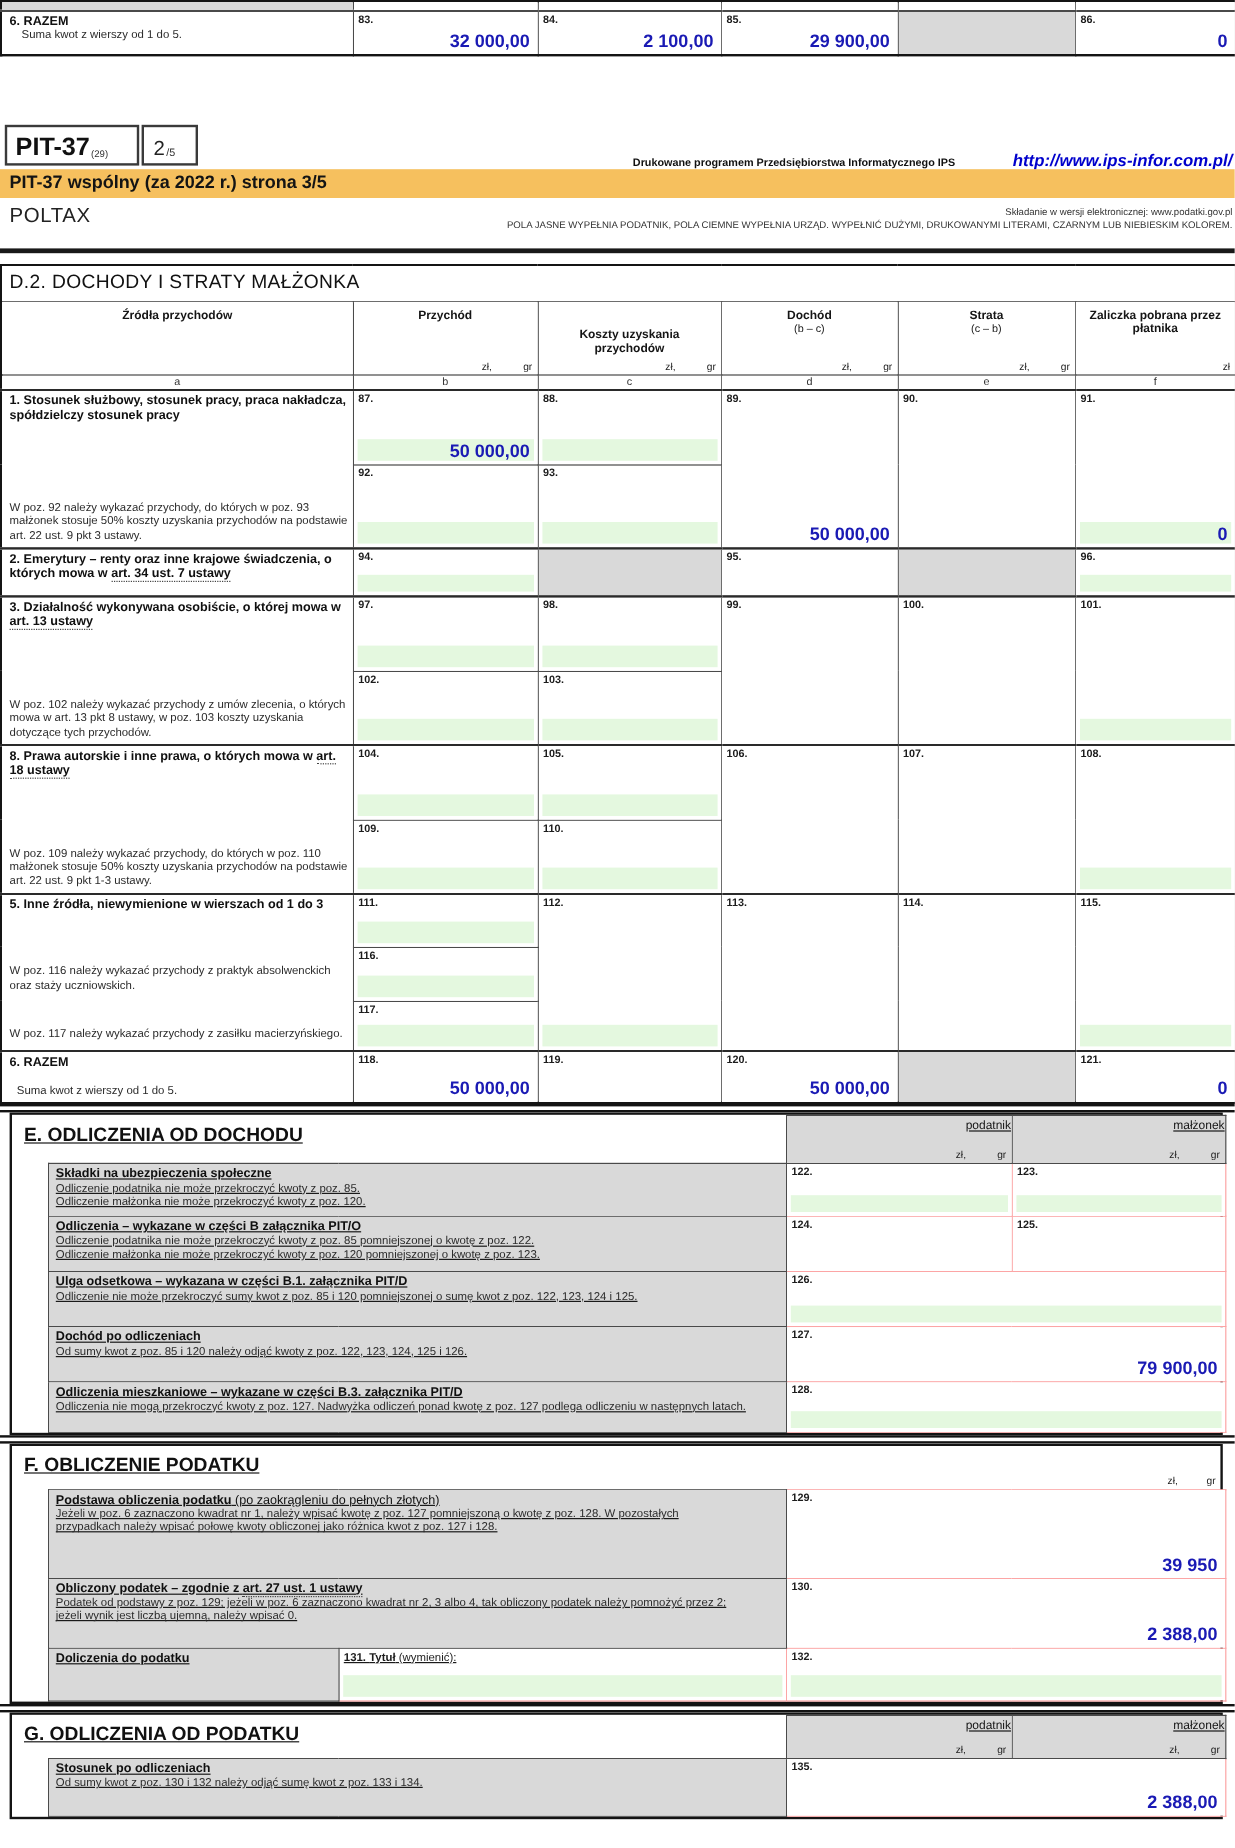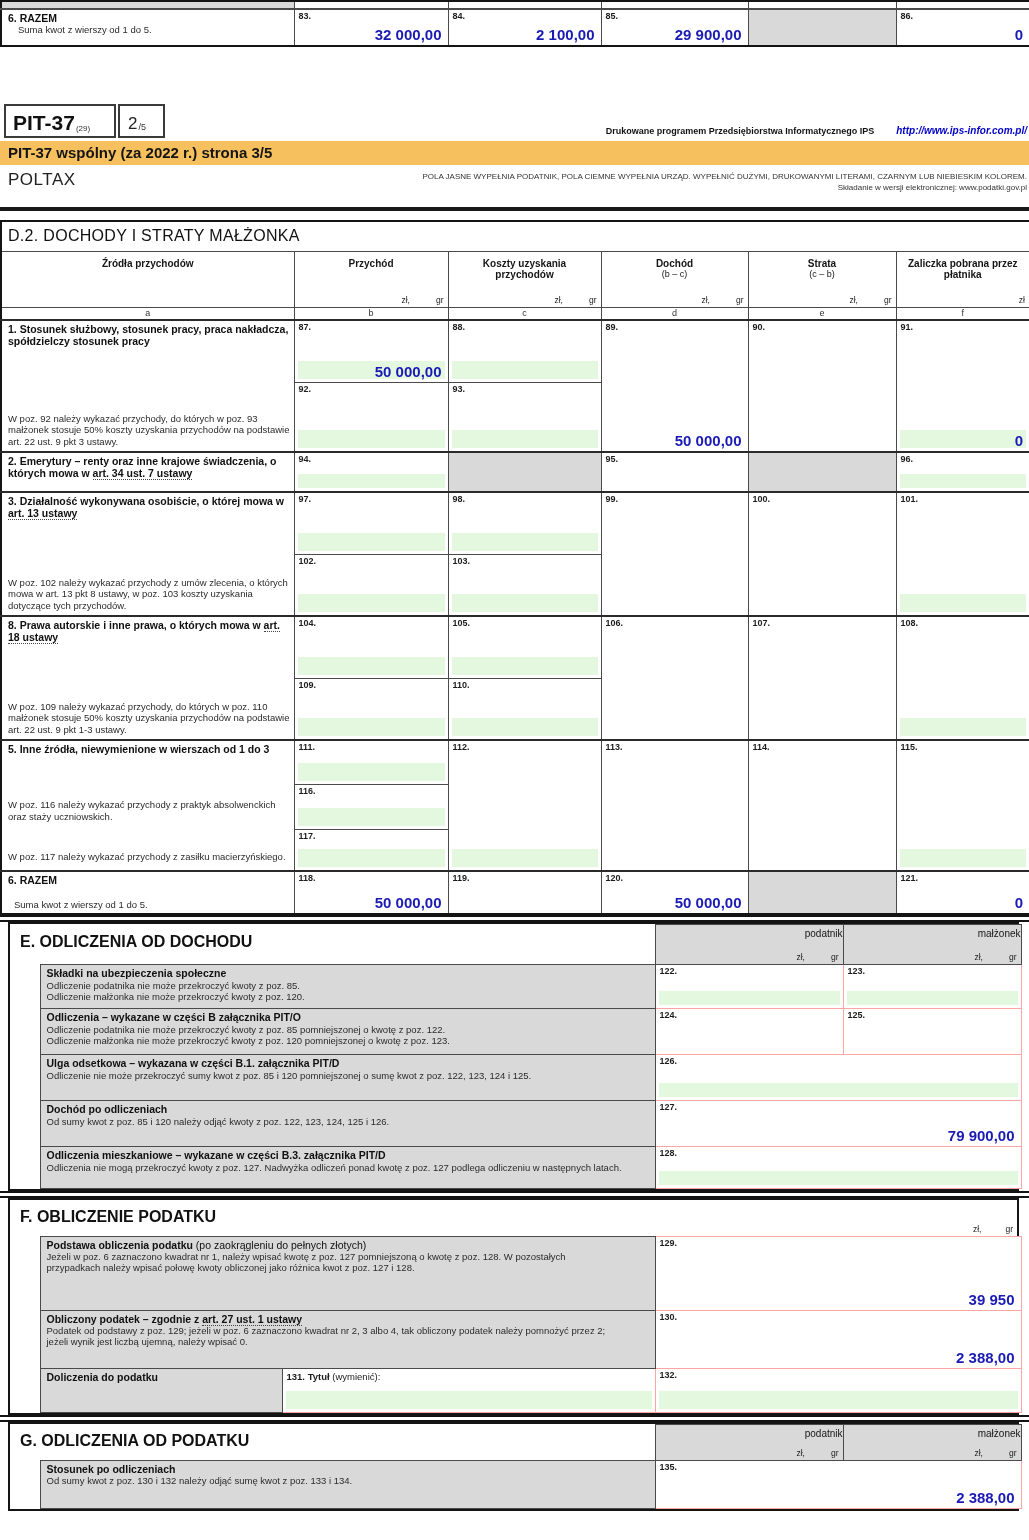--- a/index.html
+++ b/index.html
@@ -45,32 +45,32 @@
             padding:0 0 3px 7px; }
   .pitbox .code { font-size:21px; font-weight:bold; line-height:1; color:#111; }
   .pitbox .variant { font-size:8px; color:#333; margin-left:1px; }
   .pagebox { position:absolute; left:118px; top:57px; width:47px; height:34px;
              border:2px solid #3a3a3a; background:#fff; display:flex; align-items:flex-end;
              padding:0 0 4px 8px; }
   .pagebox .pn { font-size:17px; line-height:1; color:#222; }
   .pagebox .pt { font-size:9px; color:#333; margin-left:1px; }
   .printrow { position:absolute; right:2px; top:78px; display:flex; gap:22px; align-items:baseline; }
   .printnote { font-size:9px; font-weight:bold; color:#111; }
-  .printurl  { font-size:10px; font-weight:bold; font-style:italic; color:#0000cc; text-decoration:none; }
+  .printurl  { font-size:14px; font-weight:bold; font-style:italic; color:#0000cc; text-decoration:none;margin-left:26px; }
   .banner { position:absolute; left:0; top:94px; width:1029px; height:24px; background:#f6c05e;
             font-size:15px; font-weight:bold; color:#141414; line-height:24px; padding-left:8px; }
   .poltax { position:absolute; left:8px; top:123px; font-size:17px; letter-spacing:.5px; color:#222; }
   .instr  { position:absolute; right:2px; top:124px; width:860px; text-align:right;
             font-size:8px; line-height:11px; color:#333; }
   .hrule { position:absolute; left:0; top:160px; width:1029px; height:4px; background:#191919; }
 
   
   .divider { width:1029px; height:7px; border-top:2px solid #131313; border-bottom:2px solid #131313; background:#fff; }
   .secbox { border:2px solid #141414; margin:0 10px 0 8px; background:#fff; }
-  .sectable { width:100%; }
+  .sectable { width:100%;text-decoration:underline; }
   .sectable td { vertical-align:top; position:relative; overflow:hidden; }
   .sectable td.bordered { border:1px solid #fca5a5; background:#fff; }
   .sectitle { font-size:16px; font-weight:bold; color:#111; padding:8px 0 2px 10px; }
   .sechead { background:#d9d9d9; border:1px solid #4a4a4a; text-align:right;
              font-size:10px; color:#151515; padding-top:3px; }
   .seclabel { background:#d9d9d9; border:1px solid #4a4a4a; padding:2px 5px 2px 6px; }
   .seclabel .ttl { font-weight:bold; font-size:10.5px; line-height:1.2; color:#101010; }
   .lwrap { display:flex; flex-direction:column; height:100%; }
   .lwrap.between { justify-content:space-between; }
   .funits { position:absolute; right:8px; bottom:2px; display:flex; gap:24px; font-size:8.5px; color:#222; }
@@ -133,22 +133,22 @@
     <span class="pn">2</span>
     <span class="pt">/5</span>
   </div>
   <div class="printrow">
     <span class="printnote">Drukowane programem Przedsiębiorstwa Informatycznego IPS</span>
     <a class="printurl" href="#">http://www.ips-infor.com.pl/</a>
   </div>
   <div class="banner">PIT-37 wspólny (za 2022 r.) strona 3/5</div>
   <div class="poltax">POLTAX</div>
   <div class="instr">
+    <div>Składanie w wersji elektronicznej: www.podatki.gov.pl</div>
     <div>POLA JASNE WYPEŁNIA PODATNIK, POLA CIEMNE WYPEŁNIA URZĄD. WYPEŁNIĆ DUŻYMI, DRUKOWANYMI LITERAMI, CZARNYM LUB NIEBIESKIM KOLOREM.</div>
-    <div>Składanie w wersji elektronicznej: www.podatki.gov.pl</div>
   </div>
   <div class="hrule"></div>
 </div>
 
 <table class="maintable">
   <colgroup>
       <col style="width:293px">
       <col style="width:154px">
       <col style="width:153px">
       <col style="width:147px">
@@ -164,21 +164,21 @@
           <div>Źródła przychodów</div>
         </td>
     <td class="colhead">
           <div>Przychód</div>
       <div class="unitline">
             <span>zł,</span>
             <span>gr</span>
           </div>
         </td>
     <td class="colhead">
-          <div style="max-width:120px;margin:0 auto">Koszty uzyskania przychodów</div>
+          <div style="max-width:120px;margin:16px auto">Koszty uzyskania przychodów</div>
       <div class="unitline">
             <span>zł,</span>
             <span>gr</span>
           </div>
         </td>
     <td class="colhead">
           <div>Dochód</div>
           <div style="font-weight:normal;font-size:9px">(b – c)</div>
       <div class="unitline">
             <span>zł,</span>

